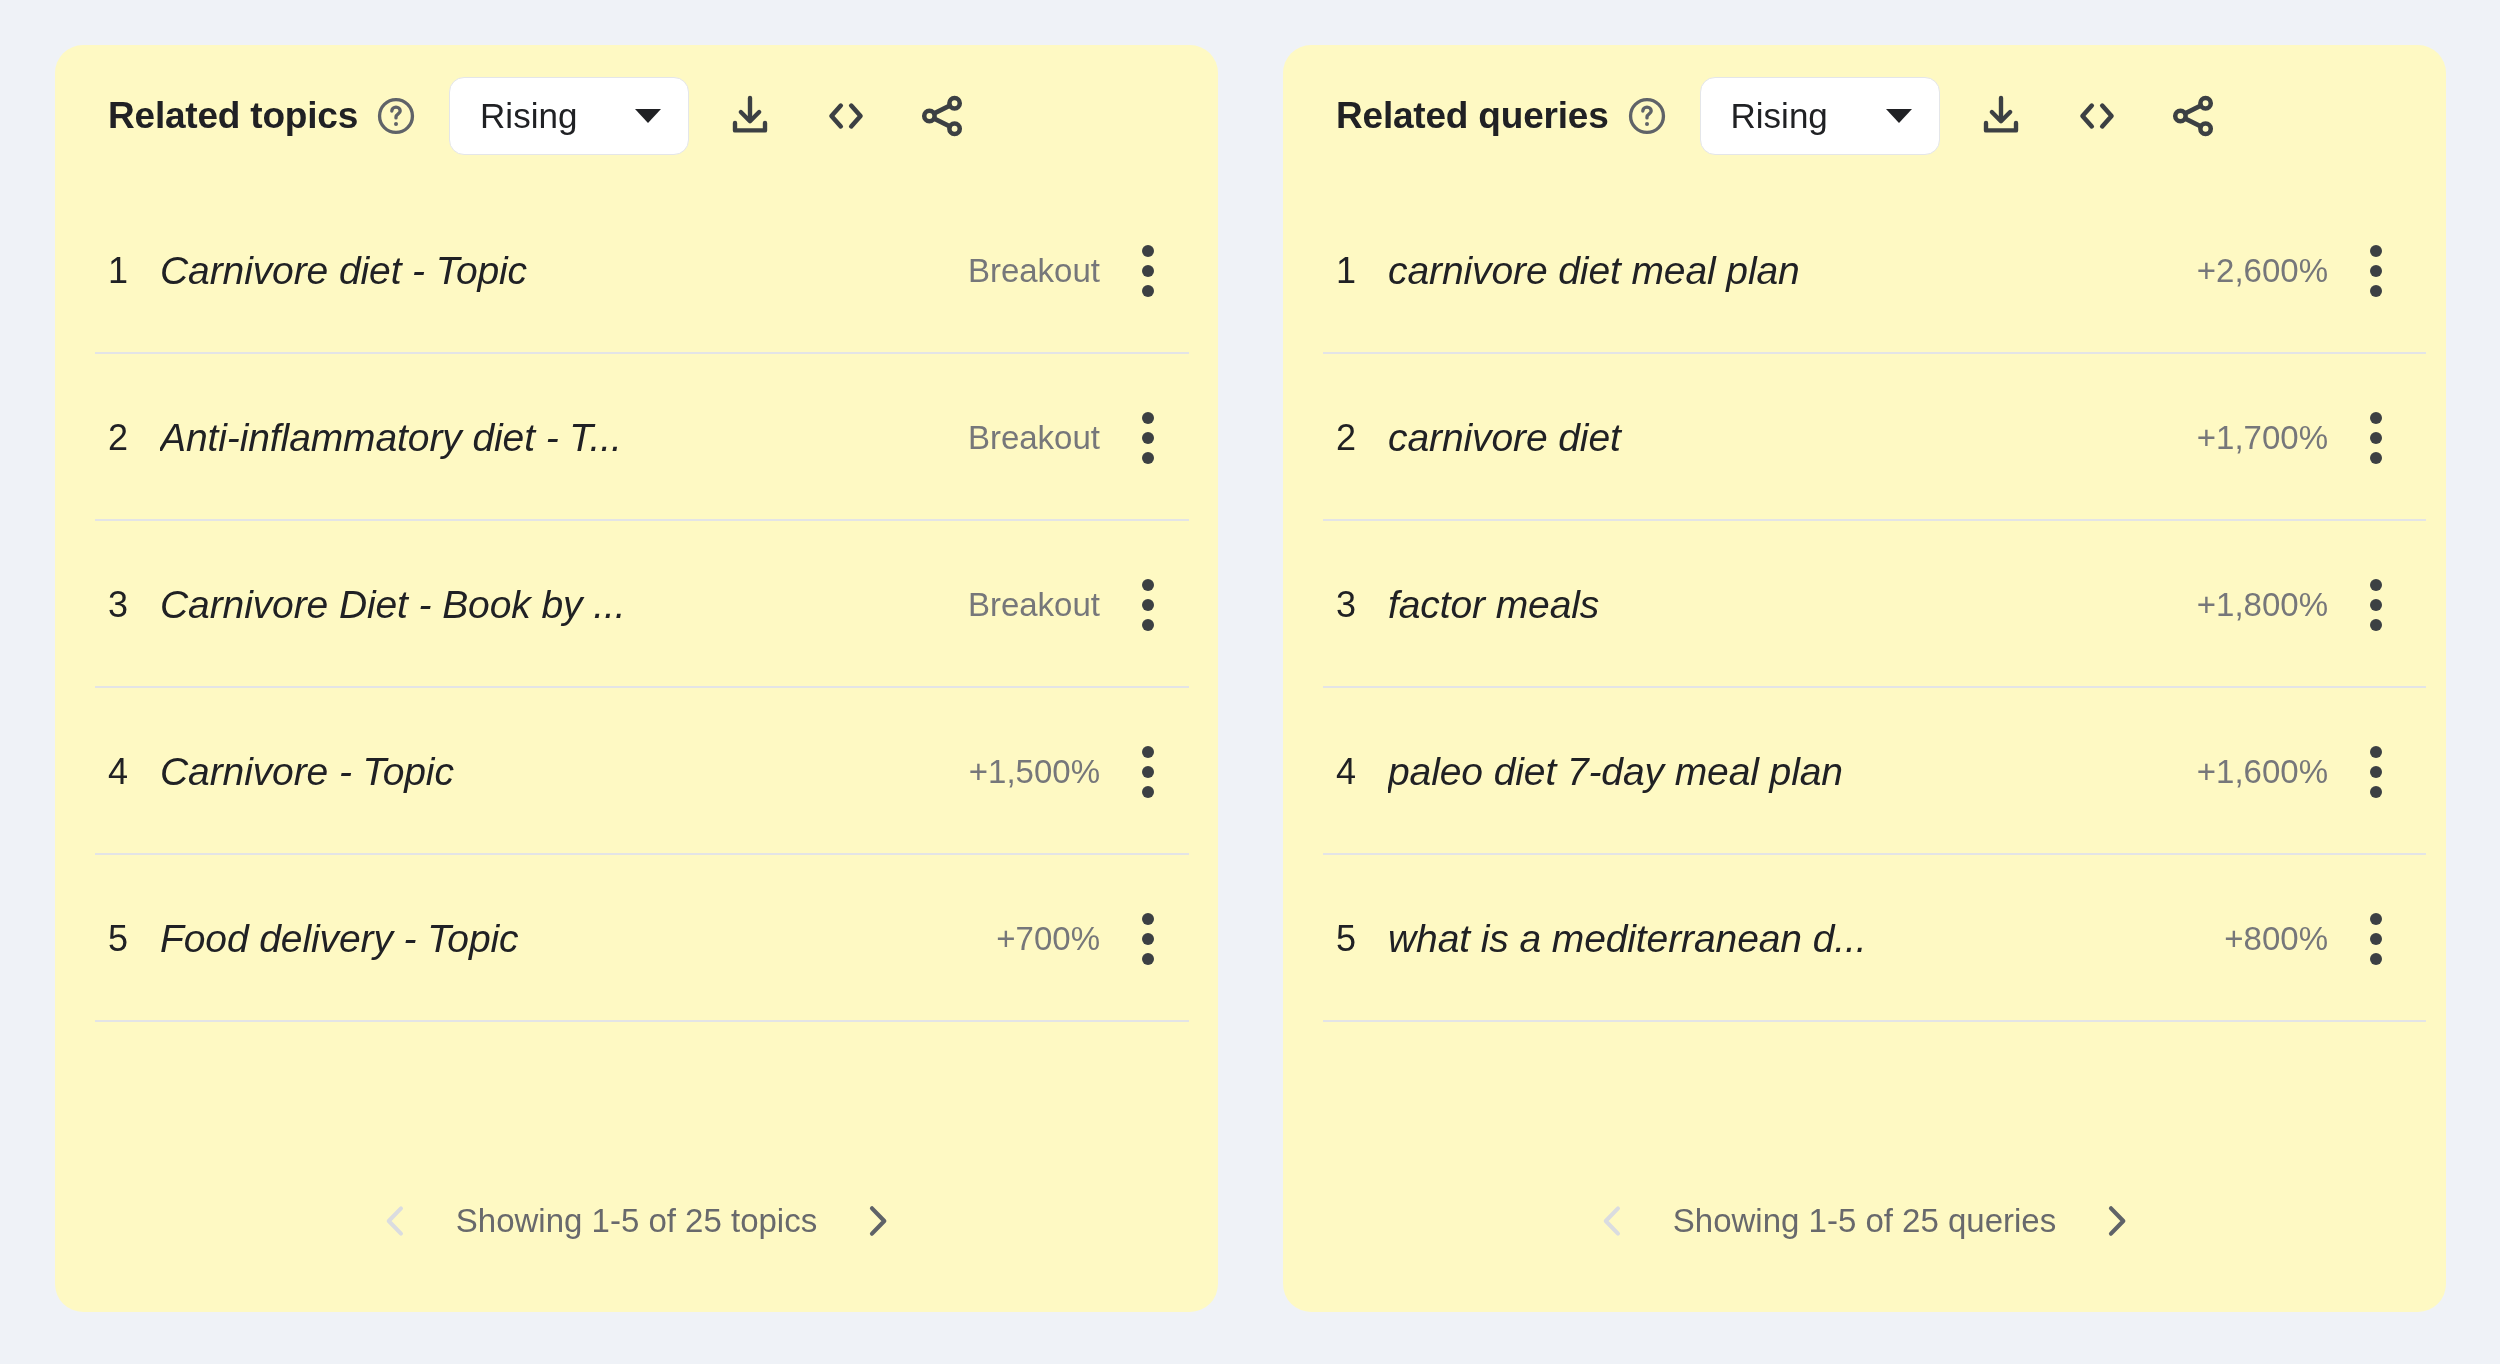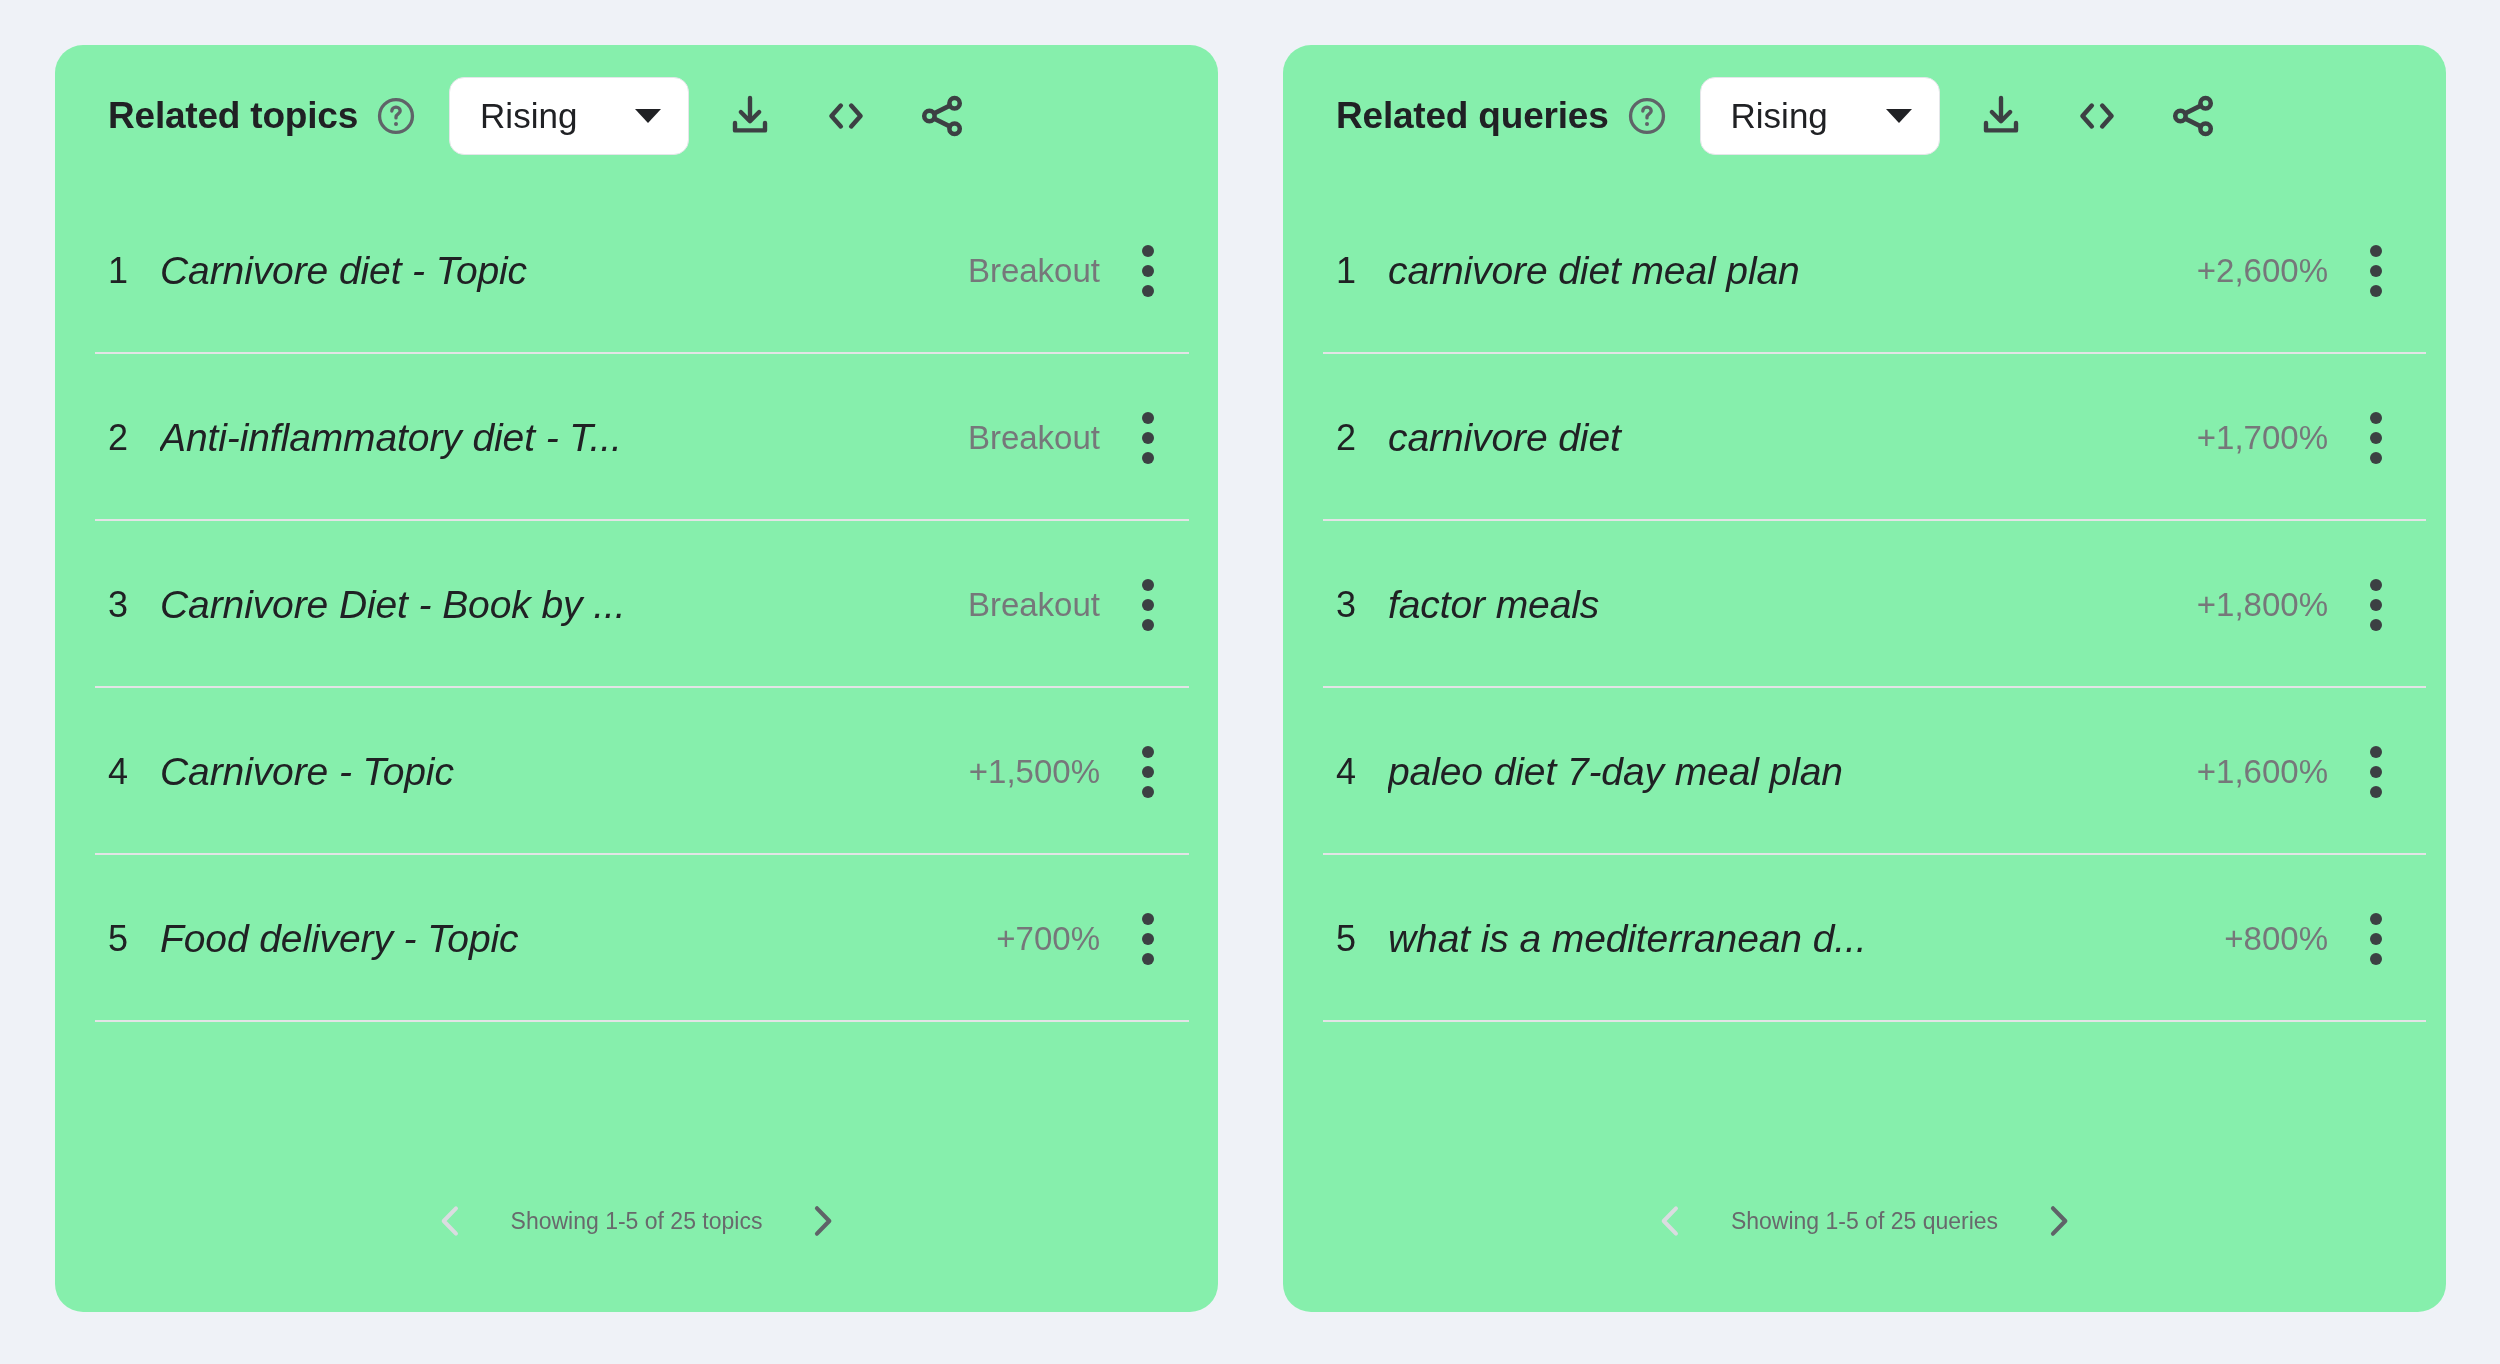--- a/index.html
+++ b/index.html
@@ -21,21 +21,21 @@
     position: relative;
     width: 2500px;
     height: 1364px;
     display: flex;
     align-items: flex-start;
     padding: 45px 55px 52px 55px;
     gap: 65px;
   }
 
   .card {
-    background: #86efac;
+    background: #fef9c3;
     border-radius: 28px;
     width: 1163px;
     height: 1267px;
     display: flex;
     flex-direction: column;
     flex: none;
   }
 
   
   .card-header {
@@ -201,21 +201,21 @@
     display: flex;
     align-items: center;
     justify-content: center;
     cursor: pointer;
     background: none;
     border: none;
     flex: none;
   }
   .pager-btn svg { display: block; }
   .pager-text {
-    font-size: 23px;
+    font-size: 33px;
     color: #68696c;
     white-space: nowrap;
     padding: 0 24px;
   }
 </style>
 </head>
 <body>
 
 <div class="board">
 

